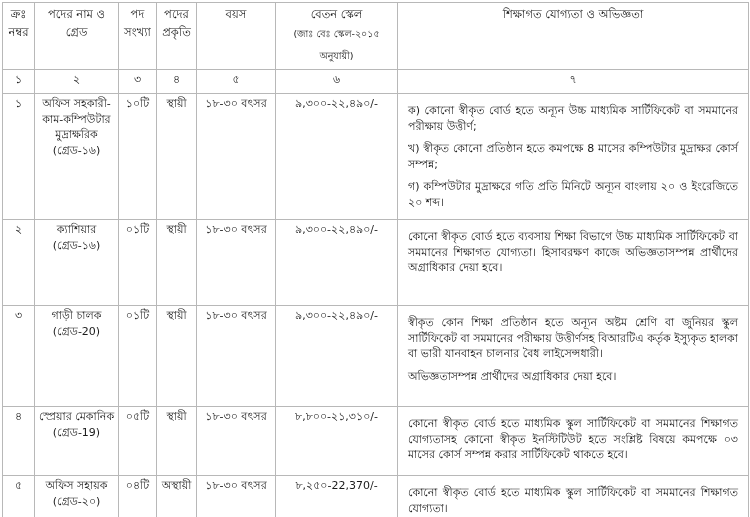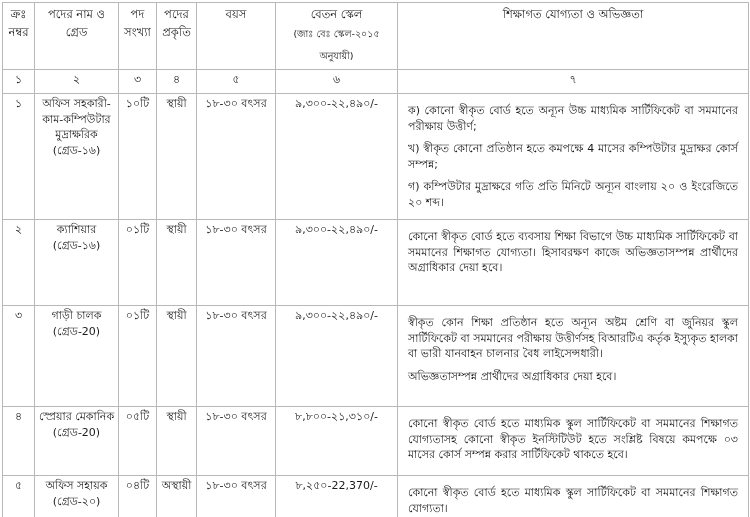--- a/index.html
+++ b/index.html
@@ -77,21 +77,21 @@
 
     <tr class="r1">
       <td class="center">১</td>
       <td class="center">অফিস সহকারী-কাম-কম্পিউটার মুদ্রাক্ষরিক (গ্রেড-১৬)</td>
       <td class="center">১০টি</td>
       <td class="center">স্থায়ী</td>
       <td class="center">১৮-৩০ বৎসর</td>
       <td class="center">৯,৩০০-২২,৪৯০/-</td>
       <td class="qual">
         <p>ক) কোনো স্বীকৃত বোর্ড হতে অন্যূন উচ্চ মাধ্যমিক সার্টিফিকেট বা সমমানের পরীক্ষায় উত্তীর্ণ;</p>
-        <p>খ) স্বীকৃত কোনো প্রতিষ্ঠান হতে কমপক্ষে 4 মাসের কম্পিউটার মুদ্রাক্ষর কোর্স সম্পন্ন;</p>
+        <p>খ) স্বীকৃত কোনো প্রতিষ্ঠান হতে কমপক্ষে 8 মাসের কম্পিউটার মুদ্রাক্ষর কোর্স সম্পন্ন;</p>
         <p>গ) কম্পিউটার মুদ্রাক্ষরে গতি প্রতি মিনিটে অন্যূন বাংলায় ২০ ও ইংরেজিতে ২০ শব্দ।</p>
       </td>
     </tr>
 
     <tr class="r2">
       <td class="center">২</td>
       <td class="center">ক্যাশিয়ার (গ্রেড-১৬)</td>
       <td class="center">০১টি</td>
       <td class="center">স্থায়ী</td>
       <td class="center">১৮-৩০ বৎসর</td>
@@ -109,21 +109,21 @@
       <td class="center">১৮-৩০ বৎসর</td>
       <td class="center">৯,৩০০-২২,৪৯০/-</td>
       <td class="qual">
         <p>স্বীকৃত কোন শিক্ষা প্রতিষ্ঠান হতে অন্যূন অষ্টম শ্রেণি বা জুনিয়র স্কুল সার্টিফিকেট বা সমমানের পরীক্ষায় উত্তীর্ণসহ বিআরটিএ কর্তৃক ইস্যুকৃত হালকা বা ভারী যানবাহন চালনার বৈধ লাইসেন্সধারী।</p>
         <p>অভিজ্ঞতাসম্পন্ন প্রার্থীদের অগ্রাধিকার দেয়া হবে।</p>
       </td>
     </tr>
 
     <tr class="r4">
       <td class="center">৪</td>
-      <td class="center">স্প্রেয়ার মেকানিক (গ্রেড-20)</td>
+      <td class="center">স্প্রেয়ার মেকানিক (গ্রেড-19)</td>
       <td class="center">০৫টি</td>
       <td class="center">স্থায়ী</td>
       <td class="center">১৮-৩০ বৎসর</td>
       <td class="center">৮,৮০০-২১,৩১০/-</td>
       <td class="qual">
         <p>কোনো স্বীকৃত বোর্ড হতে মাধ্যমিক স্কুল সার্টিফিকেট বা সমমানের শিক্ষাগত যোগ্যতাসহ কোনো স্বীকৃত ইনস্টিটিউট হতে সংশ্লিষ্ট বিষয়ে কমপক্ষে ০৩ মাসের কোর্স সম্পন্ন করার সার্টিফিকেট থাকতে হবে।</p>
       </td>
     </tr>
 
     <tr class="r5">

